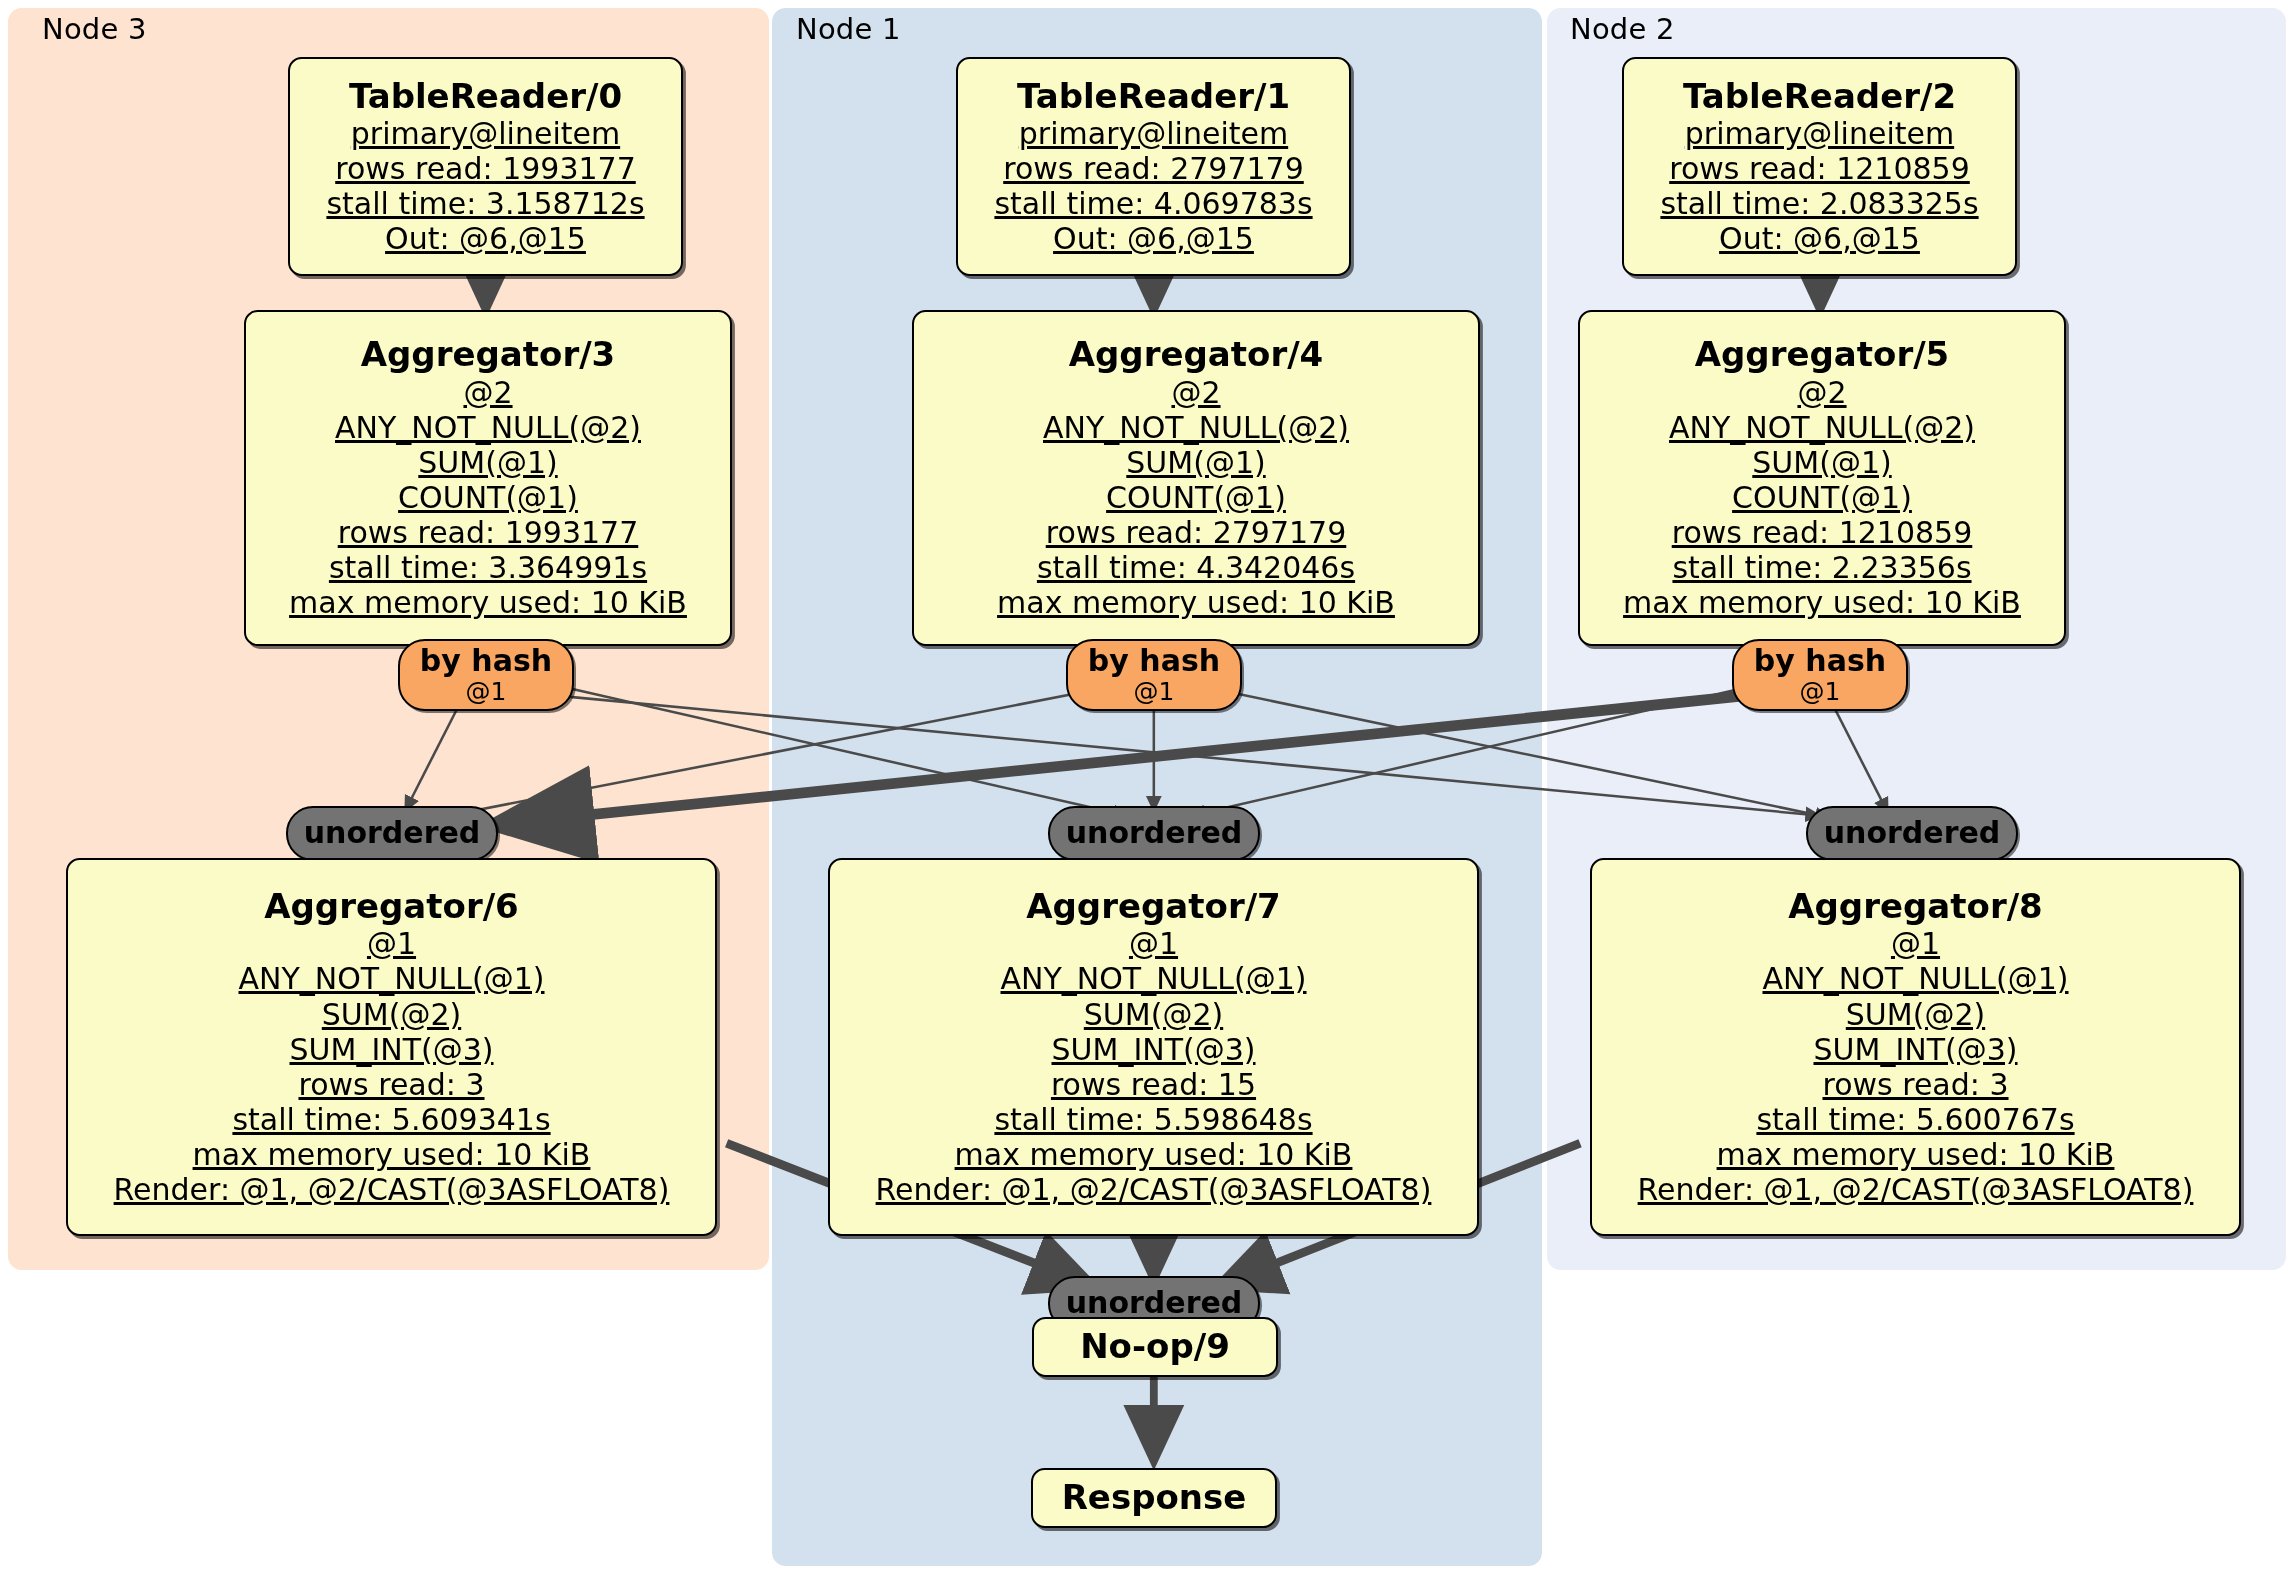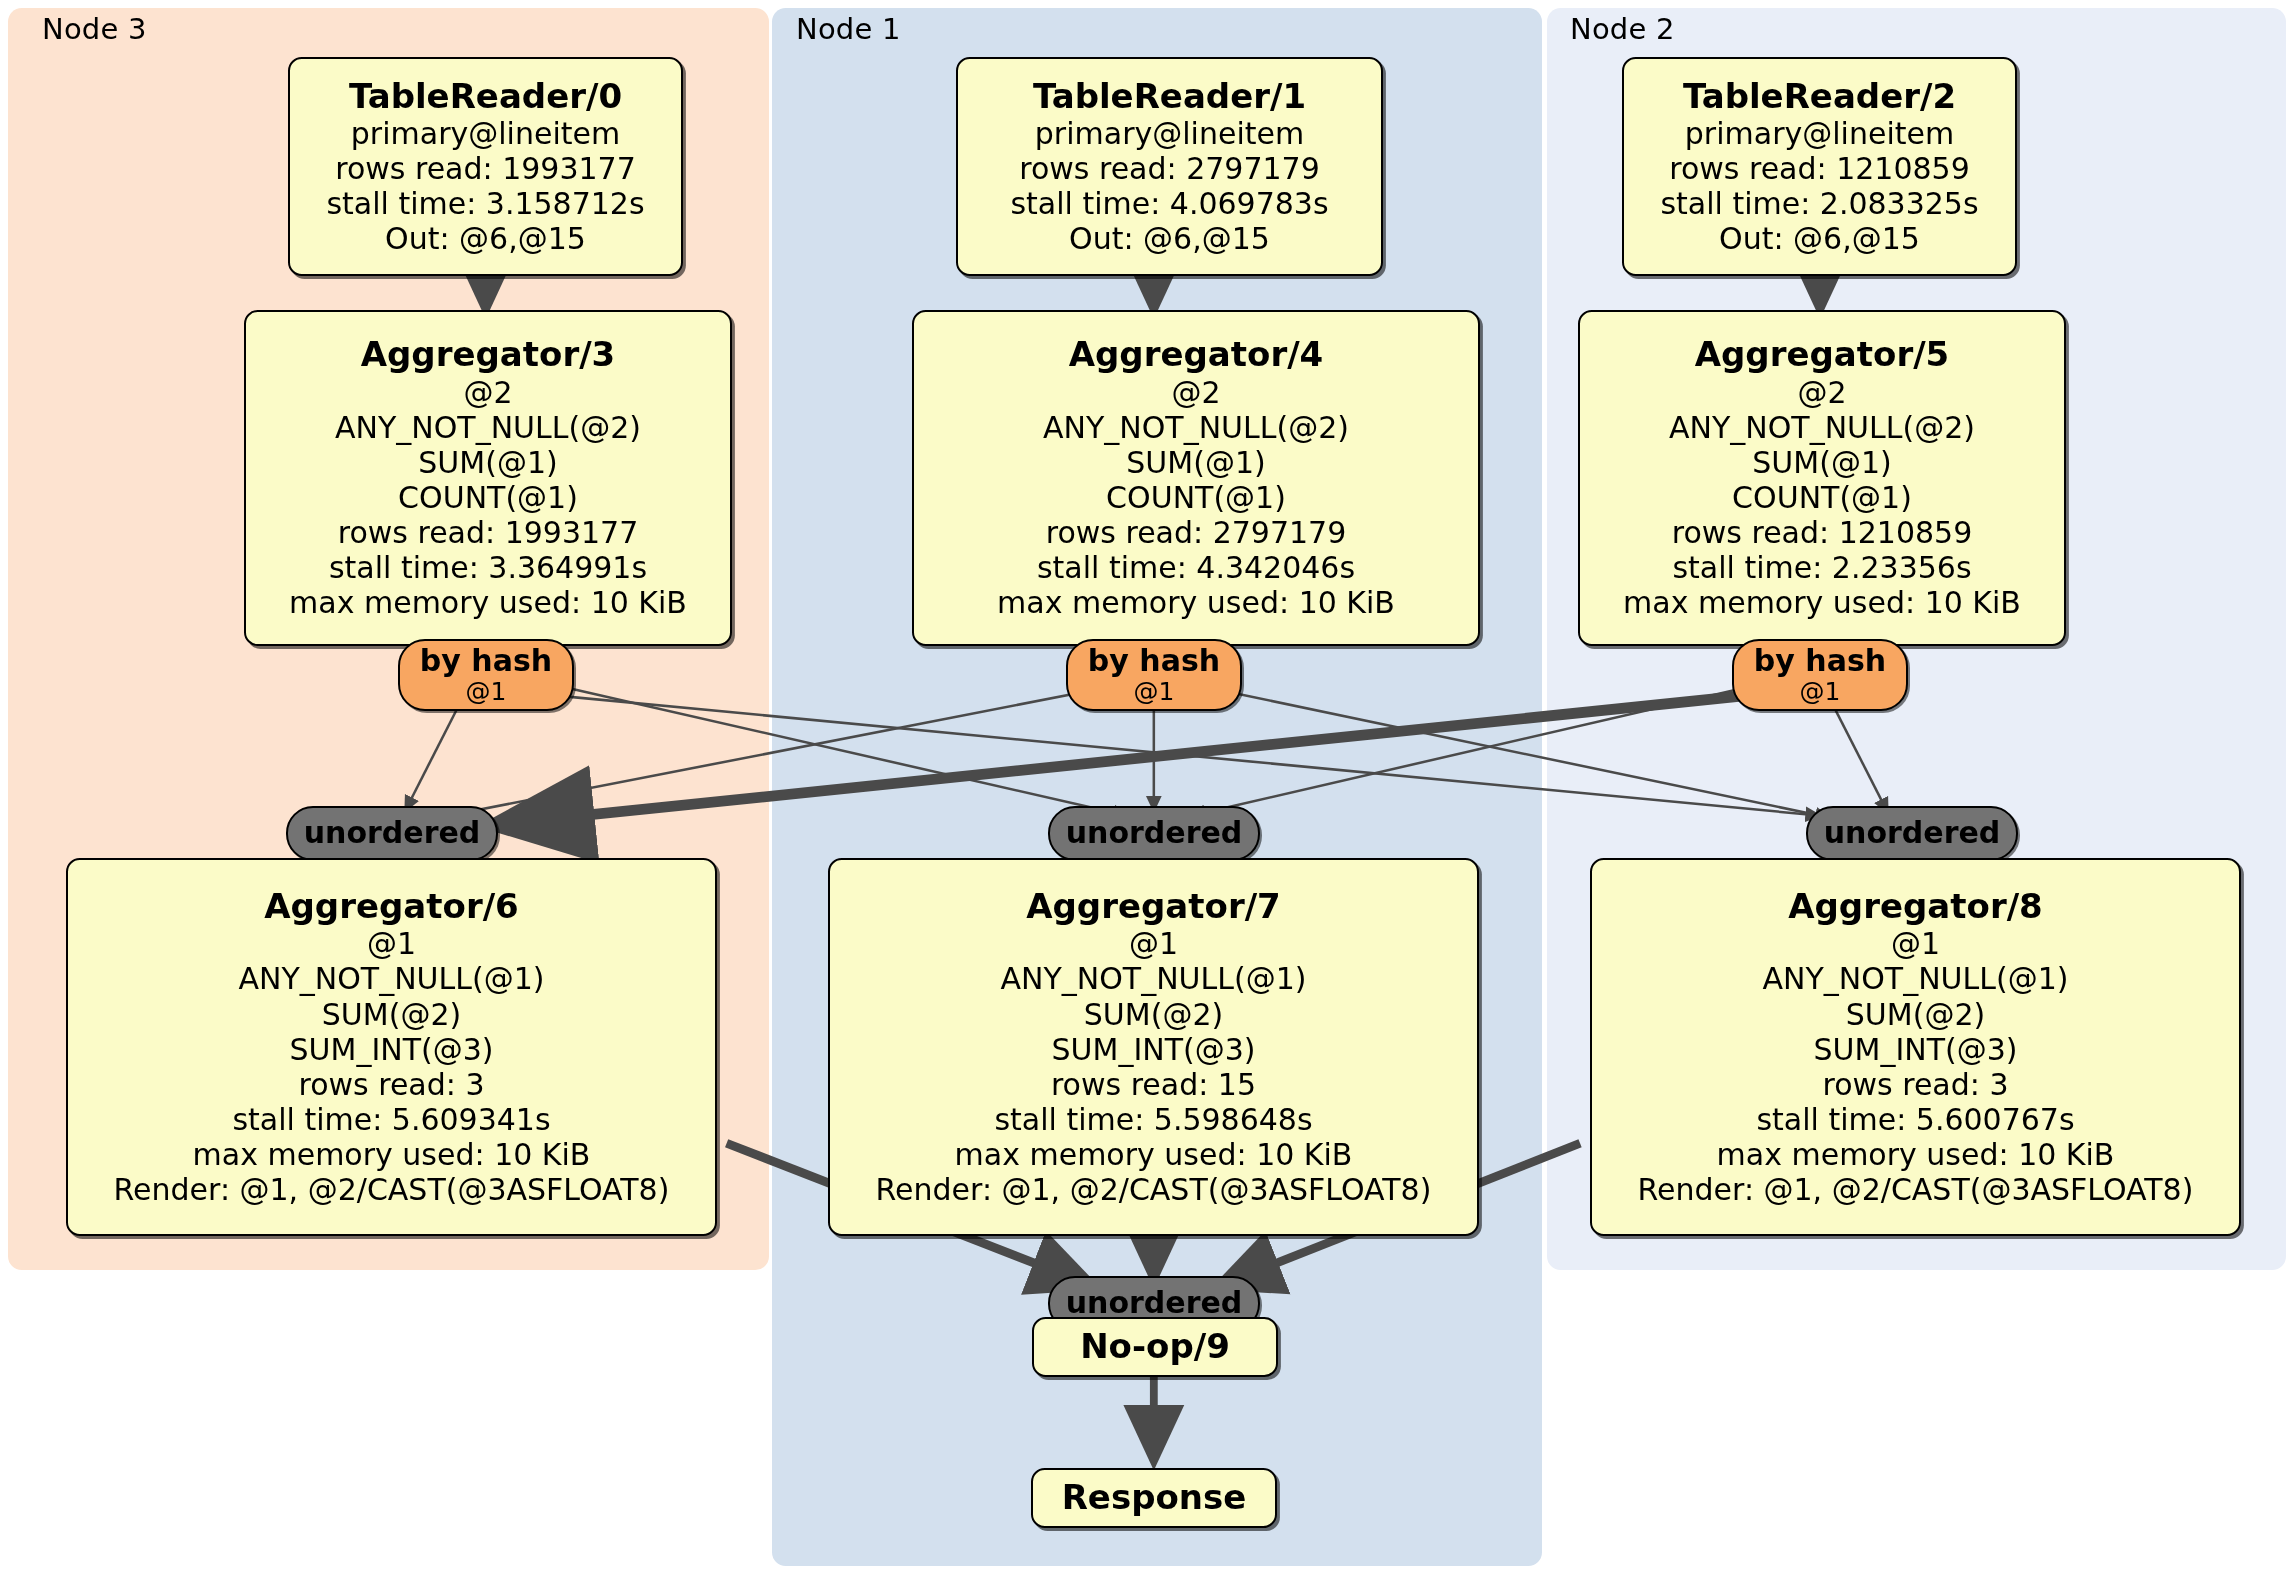--- a/index.html
+++ b/index.html
@@ -9,21 +9,21 @@
   .cluster{position:absolute;border-radius:13.7px;}
   .cluster-label{position:absolute;font-size:29px;color:#000;font-family:"DejaVu Sans",sans-serif;
                  letter-spacing:0.2px;white-space:nowrap;}
 
   
   .nodebox{position:absolute;background:#FBFBC8;border:2.9px solid #000;border-radius:13.7px;
            box-sizing:border-box;text-align:center;
            display:flex;flex-direction:column;justify-content:center;align-items:center;
            box-shadow:2.9px 2.9px 0 rgba(0,0,0,.55);}
   .nodebox .ttl{font-weight:bold;font-size:34px;line-height:1.16;color:#000;}
-  .nodebox .ln{font-size:30px;line-height:1.17;color:#000;white-space:nowrap;}
+  .nodebox .ln{font-size:30px;line-height:1.17;color:#000;white-space:nowrap;text-decoration:underline;}
 
   .pill{position:absolute;box-sizing:border-box;border:2.4px solid #000;border-radius:27px;
         display:flex;flex-direction:column;justify-content:center;align-items:center;
         box-shadow:2px 2px 0 rgba(0,0,0,.5);}
   .pill.hash{background:#F8A661;}
   .pill.unord{background:#737373;}
   .pill .p1{font-weight:bold;font-size:30px;line-height:1.08;color:#000;}
   .pill .p2{font-size:25px;line-height:1.08;color:#000;}
 
   .tooltip{position:absolute;background:#EDEDED;border:2px solid #000;box-sizing:border-box;
@@ -94,21 +94,21 @@
   </svg>
 
   <div class="nodebox" style="left:288px;top:57px;width:395px;height:219px;text-align:right;">
     <div class="ttl">TableReader/0</div>
     <div class="ln">primary@lineitem</div>
     <div class="ln">rows read: 1993177</div>
     <div class="ln">stall time: 3.158712s</div>
     <div class="ln">Out: @6,@15</div>
   </div>
 
-  <div class="nodebox" style="left:956px;top:57px;width:427px;height:219px;">
+  <div class="nodebox" style="left:956px;top:57px;width:395px;height:219px;">
     <div class="ttl">TableReader/1</div>
     <div class="ln">primary@lineitem</div>
     <div class="ln">rows read: 2797179</div>
     <div class="ln">stall time: 4.069783s</div>
     <div class="ln">Out: @6,@15</div>
   </div>
 
   <div class="nodebox" style="left:1622px;top:57px;width:395px;height:219px;">
     <div class="ttl">TableReader/2</div>
     <div class="ln">primary@lineitem</div>

